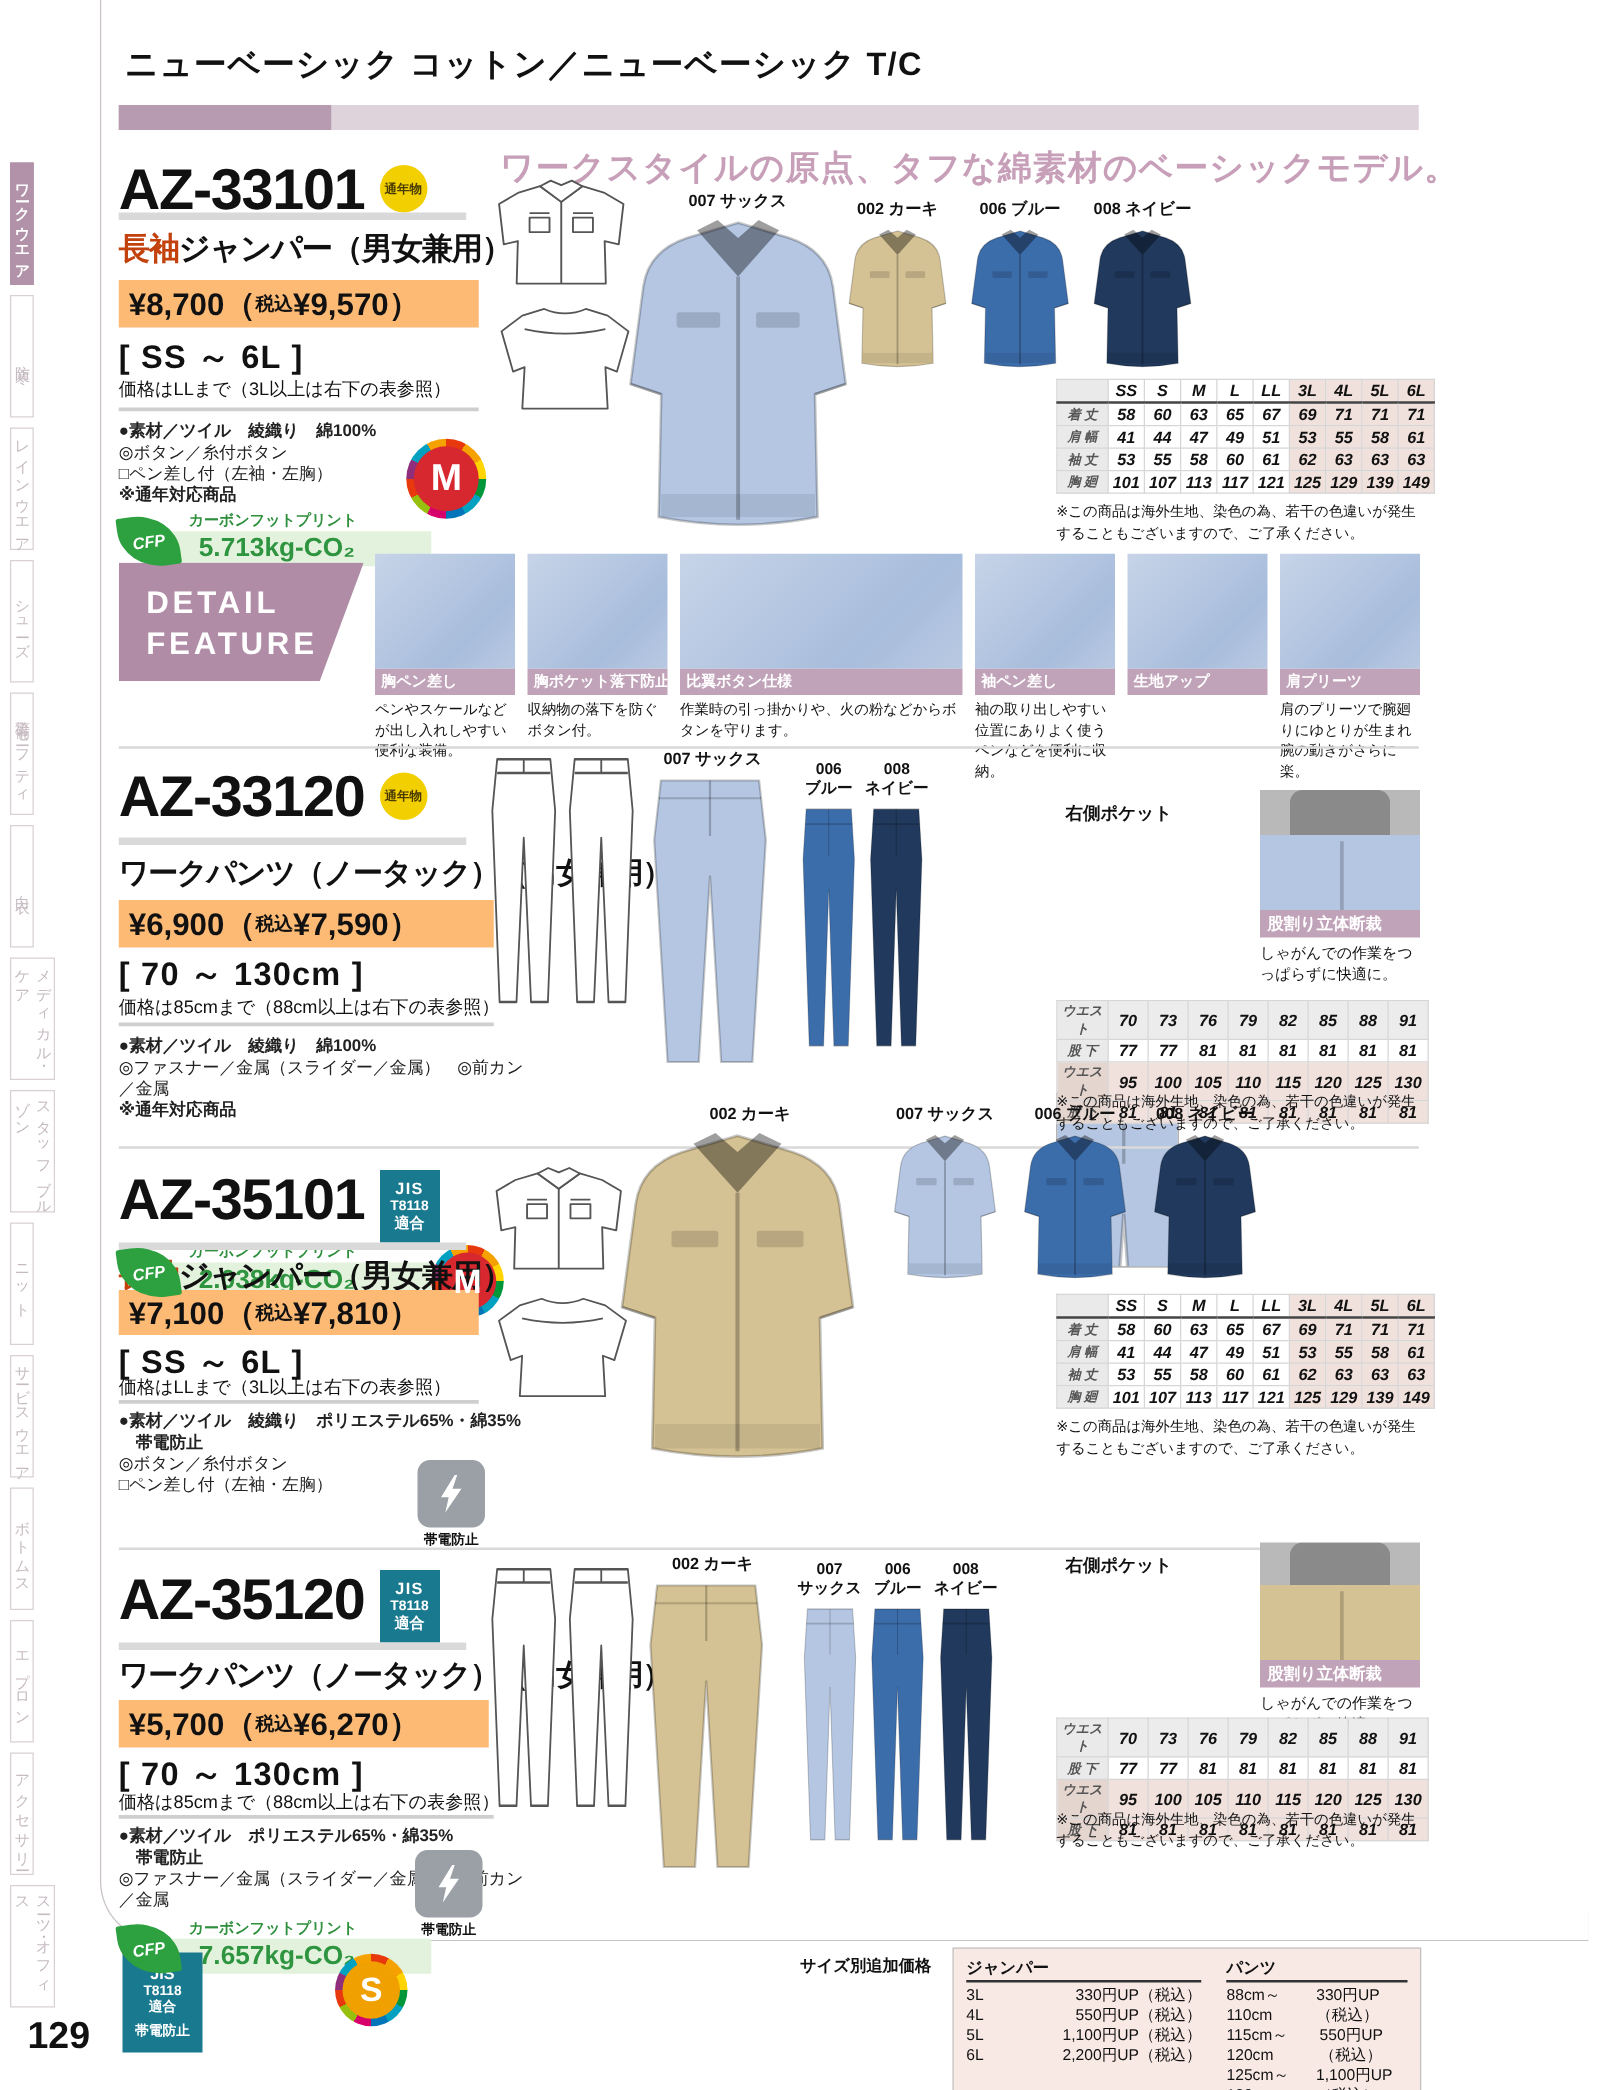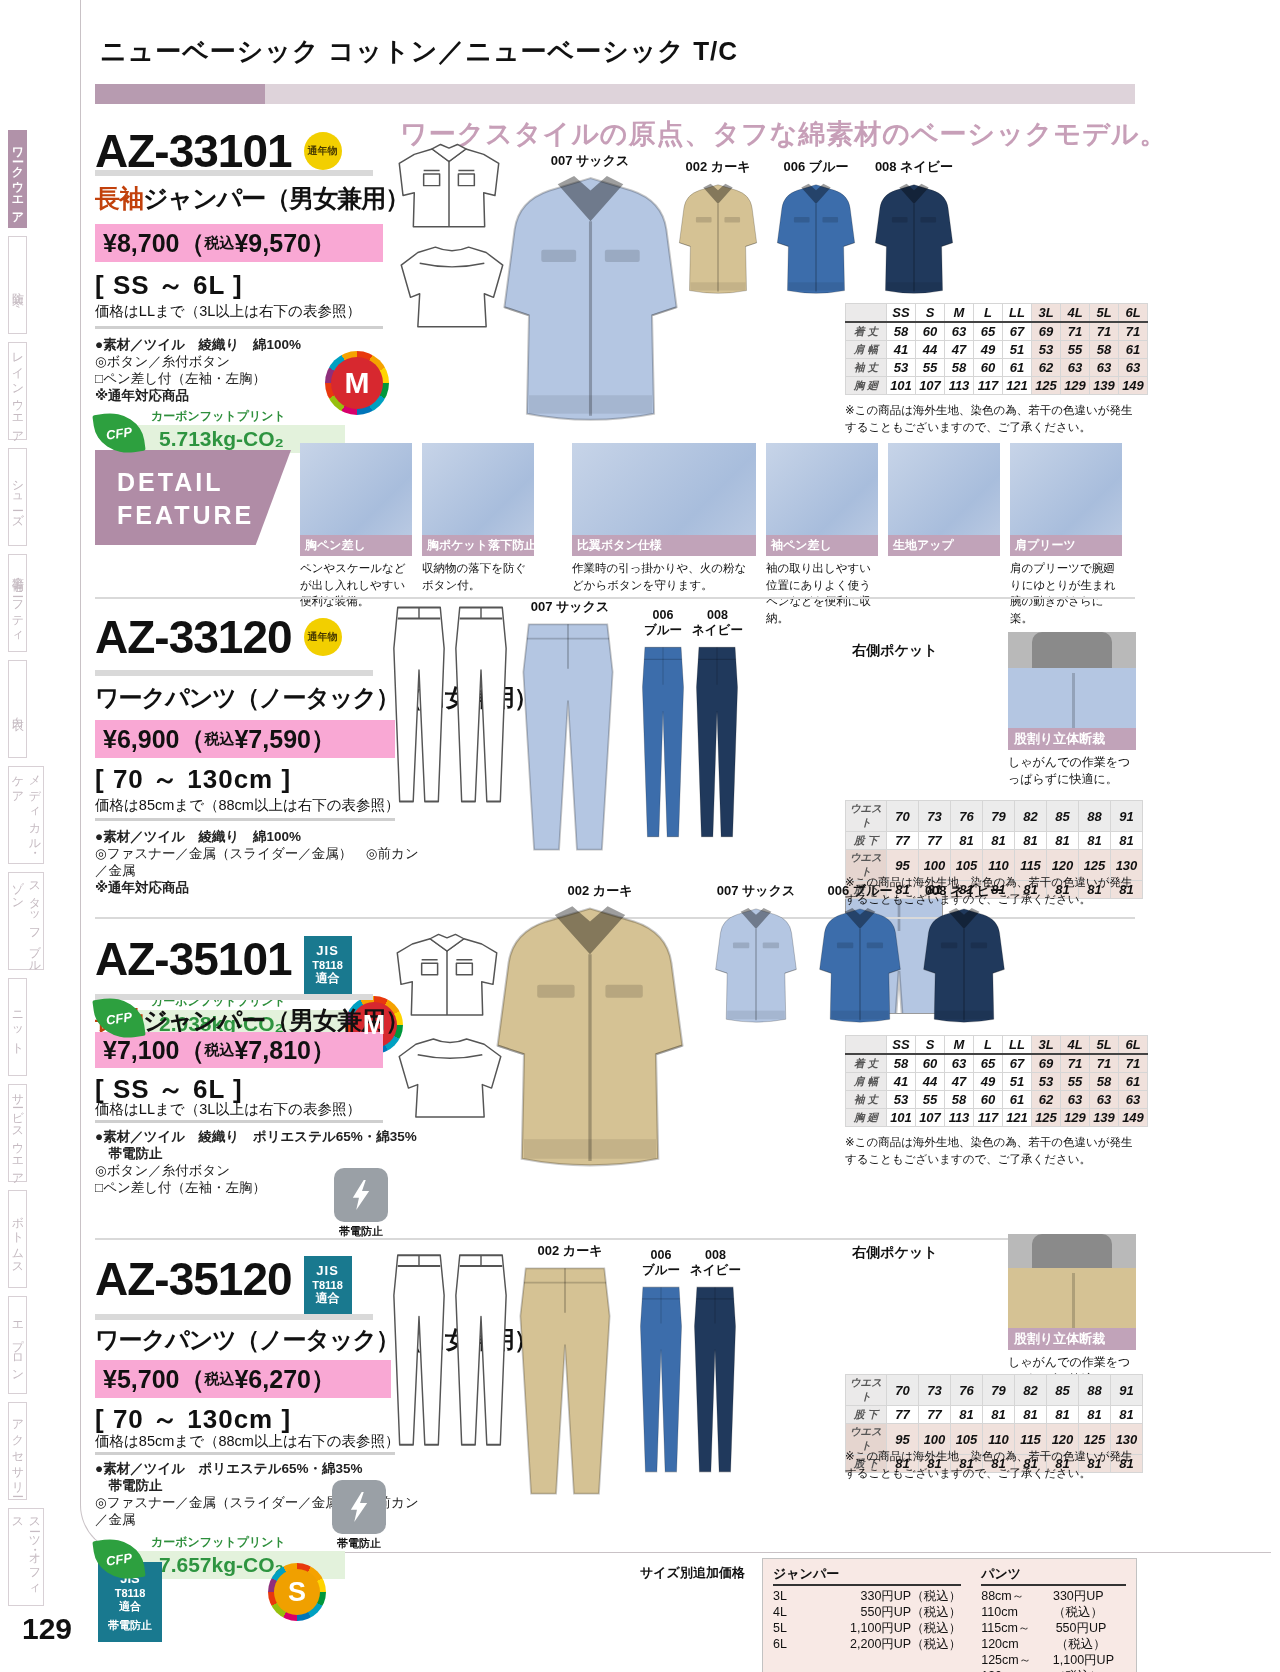--- a/index.html
+++ b/index.html
@@ -17,21 +17,21 @@
   
   .sbtab{height:96px;margin-bottom:8px;border:1px solid #d8d0d5;background:#fff;display:flex;align-items:center;justify-content:center;writing-mode:vertical-rl;font-size:12px;color:#c6bbc2;letter-spacing:2px;}
   .sbtab.active{background:#b192a9;border-color:#b192a9;color:#fff;font-weight:bold;}
   
   .pcode{font-size:46px;font-weight:800;letter-spacing:-1px;line-height:1;}
   .coderow{display:flex;align-items:flex-start;gap:12px;}
   .graybar{height:6px;background:#d9d9d9;}
   .ptitle{font-size:25px;font-weight:bold;letter-spacing:-1px;white-space:nowrap;}
   .ptitle .red{color:#c2410c;}
   .ptitle.small{font-size:24px;}
-  .pband{background:#f9a8d4;display:flex;align-items:center;padding:0 8px;font-weight:bold;font-size:25px;white-space:nowrap;}
+  .pband{background:#fdba74;display:flex;align-items:center;padding:0 8px;font-weight:bold;font-size:25px;white-space:nowrap;}
   .pband .tax{font-size:15px;}
   .prange{font-size:26px;font-weight:bold;letter-spacing:1px;}
   .pnote{font-size:14.5px;}
   .divider{background:#cfcfcf;height:3px;}
   .secline{background:#d9d9d9;height:2px;}
   .spec{font-size:13.5px;line-height:17px;color:#222;}
   .spec.bold{font-weight:bold;}
   
   .ybadge{width:38px;height:38px;border-radius:50%;background:#f2cf00;display:flex;align-items:center;justify-content:center;font-size:10px;font-weight:bold;color:#4a3c00;flex:0 0 auto;}
   .jisbadge{width:48px;height:58px;background:#19798f;color:#fff;display:flex;flex-direction:column;align-items:center;justify-content:center;line-height:1.15;font-weight:bold;flex:0 0 auto;}
@@ -65,21 +65,21 @@
   table.sz td{font-weight:bold;width:28px;}
   table.sz .pink{background:#f0e1dc;}
   table.sz .gray{background:#ececec;}
   table.sz th.pinklbl{background:#e5d5cf;}
   table.szp td{width:31px;}
   .tnote{font-size:11.5px;line-height:1.5;}
   
   .dbanner{background:#b08ca6;clip-path:polygon(0 0,100% 0,82% 100%,0 100%);color:#fff;font-weight:bold;font-size:25px;letter-spacing:3px;line-height:1.3;padding:16px 0 0 22px;box-sizing:border-box;}
   .dstrip{display:flex;gap:10px;align-items:flex-start;}
   .dit{width:112px;margin:0;}
-  .dit.wide{width:184px;margin-left:28px;}
+  .dit.wide{width:226px;}
   .dimg{height:92px;background:linear-gradient(135deg,#c7d4e8,#a8bddc 70%,#b9c9e2);}
   .dband{background:#c1a3b9;color:#fff;font-size:12px;font-weight:bold;padding:2px 5px;white-space:nowrap;overflow:hidden;}
   .dcap{font-size:11.5px;line-height:1.45;margin:4px 0 0;}
   
   .pframe{border:1px solid #9a9a9a;background:#fff;overflow:hidden;position:relative;}
   .crotch{position:relative;overflow:hidden;background:#b9b9b9;}
   .crotch .torso{position:absolute;left:24px;right:24px;top:0;height:40px;background:#8a8a8a;border-radius:10px 10px 0 0;}
   .crotch .legs{position:absolute;left:0;right:0;bottom:0;height:60px;}
   .crotch .seam{position:absolute;left:50%;bottom:0;width:3px;height:55px;background:rgba(0,0,0,.18);}
   .cband{background:#c1a3b9;color:#fff;font-size:13px;font-weight:bold;padding:2px 6px;}
@@ -705,20 +705,27 @@
     </svg>
   <svg class="abs" style="left:452px;top:1250px" width="58" height="200">
       <use href="#pt-line"></use>
     </svg>
   <div class="abs clabel" style="left:505px;top:1242px;width:130px">002 カーキ</div>
   <svg class="abs gm" style="left: 515px; top: 1262px; color: rgb(213, 194, 148);" width="100" height="238">
       <use href="#pt-photo"></use>
     </svg>
   <div class="abs row" style="left:638px;top:1248px;gap:6px">
 
+      <figure class="altpt" style="--c: #b4c6e2;">
+        <span class="cc">007</span>
+        <span class="cn">サックス</span>
+        <svg class="gm" width="46" height="195">
+          <use href="#pt-photo"></use>
+        </svg>
+      </figure>
 
       <figure class="altpt" style="--c: #3c6dab;">
         <span class="cc">006</span>
         <span class="cn">ブルー</span>
         <svg class="gm" width="46" height="195">
           <use href="#pt-photo"></use>
         </svg>
       </figure>
 
       <figure class="altpt" style="--c: #20395c;">

